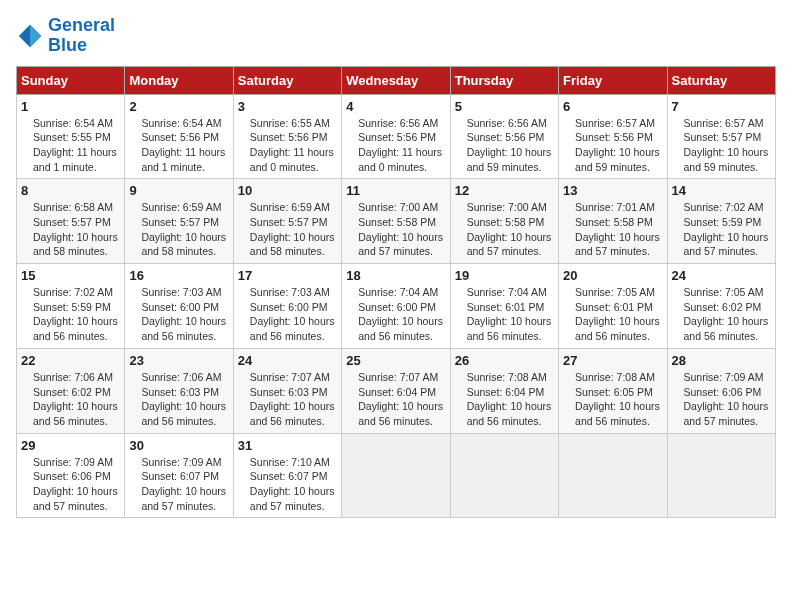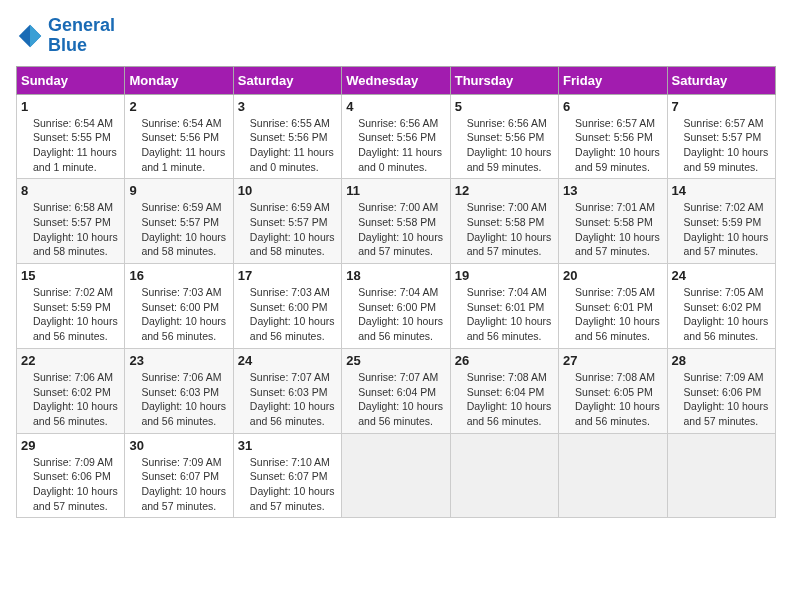--- a/index.html
+++ b/index.html
@@ -46,21 +46,21 @@
       font-size: 15px;
       color: #555;
       margin-top: 2px;
     }
     .calendar {
       width: 100%;
       border-collapse: collapse;
       font-size: 11px;
     }
     .calendar thead tr th {
-      background: #a21caf;
+      background: #b91c1c;
       color: #fff;
       padding: 6px 4px;
       text-align: left;
       font-size: 13px;
       font-weight: bold;
       border: 1px solid #aaa;
     }
     .calendar tbody tr td {
       border: 1px solid #ccc;
       vertical-align: top;

